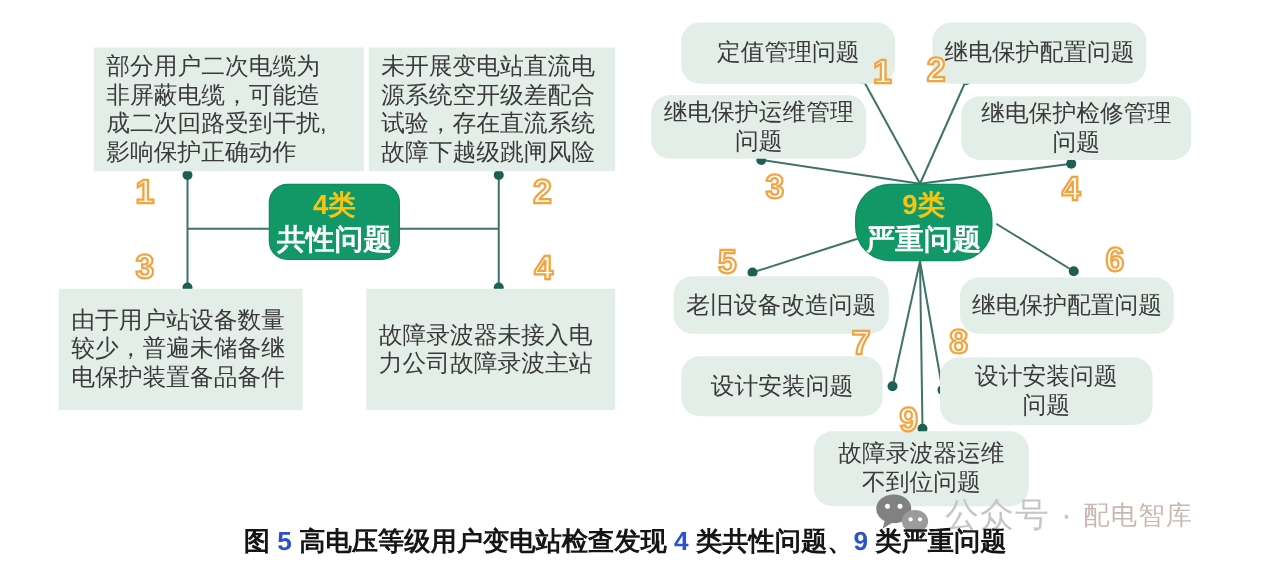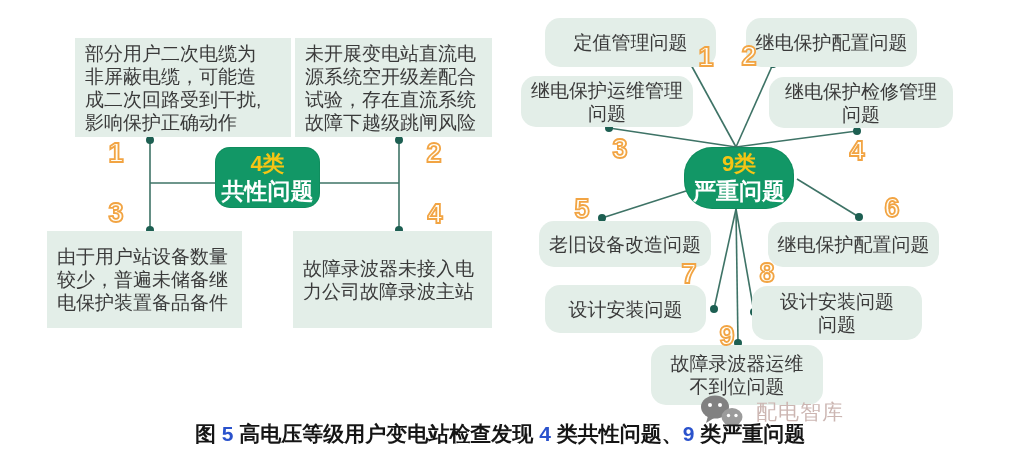--- a/index.html
+++ b/index.html
@@ -180,20 +180,21 @@
     <svg width="50" height="36" viewBox="0 0 50 36">
       <ellipse cx="17" cy="13" rx="14" ry="11.5" fill="#818181"></ellipse>
       <path d="M10 22 L8 29 L16 24 Z" fill="#818181"></path>
       <circle cx="12" cy="11" r="2" fill="#ffffff"></circle>
       <circle cx="22" cy="11" r="2" fill="#ffffff"></circle>
       <ellipse cx="34" cy="23" rx="10.5" ry="9" fill="#9b9b9b"></ellipse>
       <path d="M40 30 L43 35 L36 31.5 Z" fill="#9b9b9b"></path>
       <circle cx="30.5" cy="21.5" r="1.7" fill="#ffffff"></circle>
       <circle cx="38" cy="21.5" r="1.7" fill="#ffffff"></circle>
     </svg>
+    <span class="wm-text">公众号 ·</span>
     <span class="wm-brand">配电智库</span>
   </div>
 
   <div id="caption">
     <span>图 </span><span class="cap-blue">5</span><span> 高电压等级用户变电站检查发现 </span><span class="cap-blue">4</span><span> 类共性问题、</span><span class="cap-blue">9</span><span> 类严重问题</span>
   </div>
 
 </div>
 
 </body></html>

